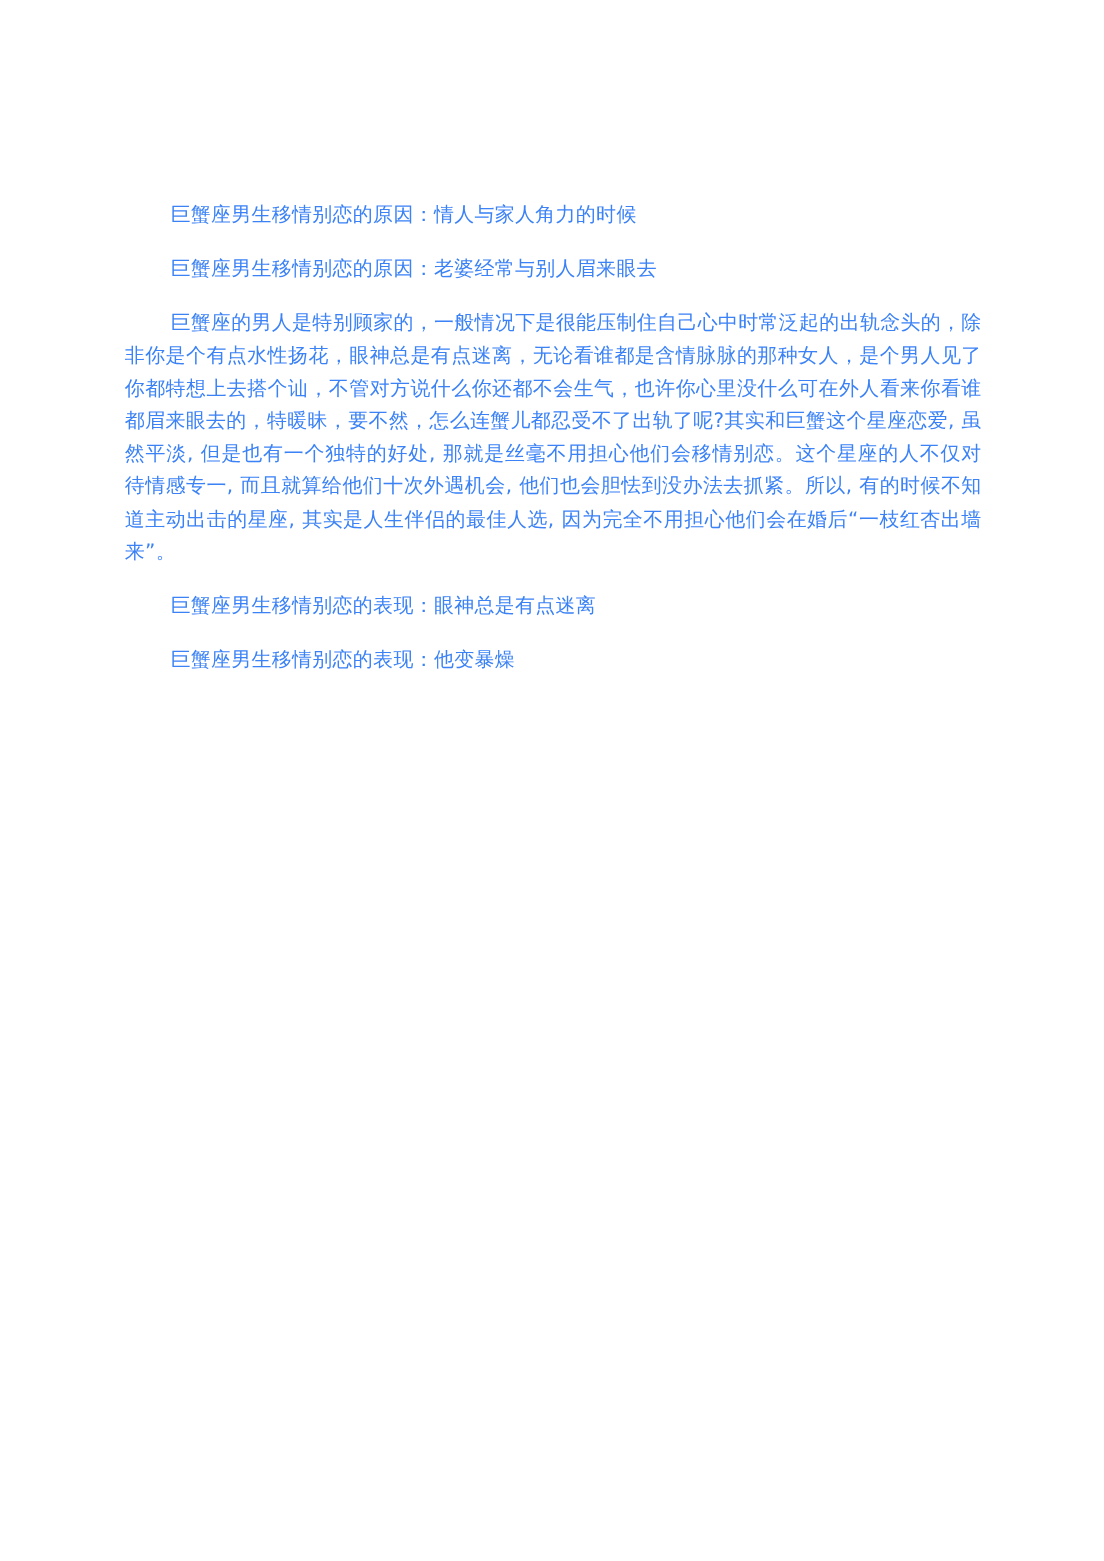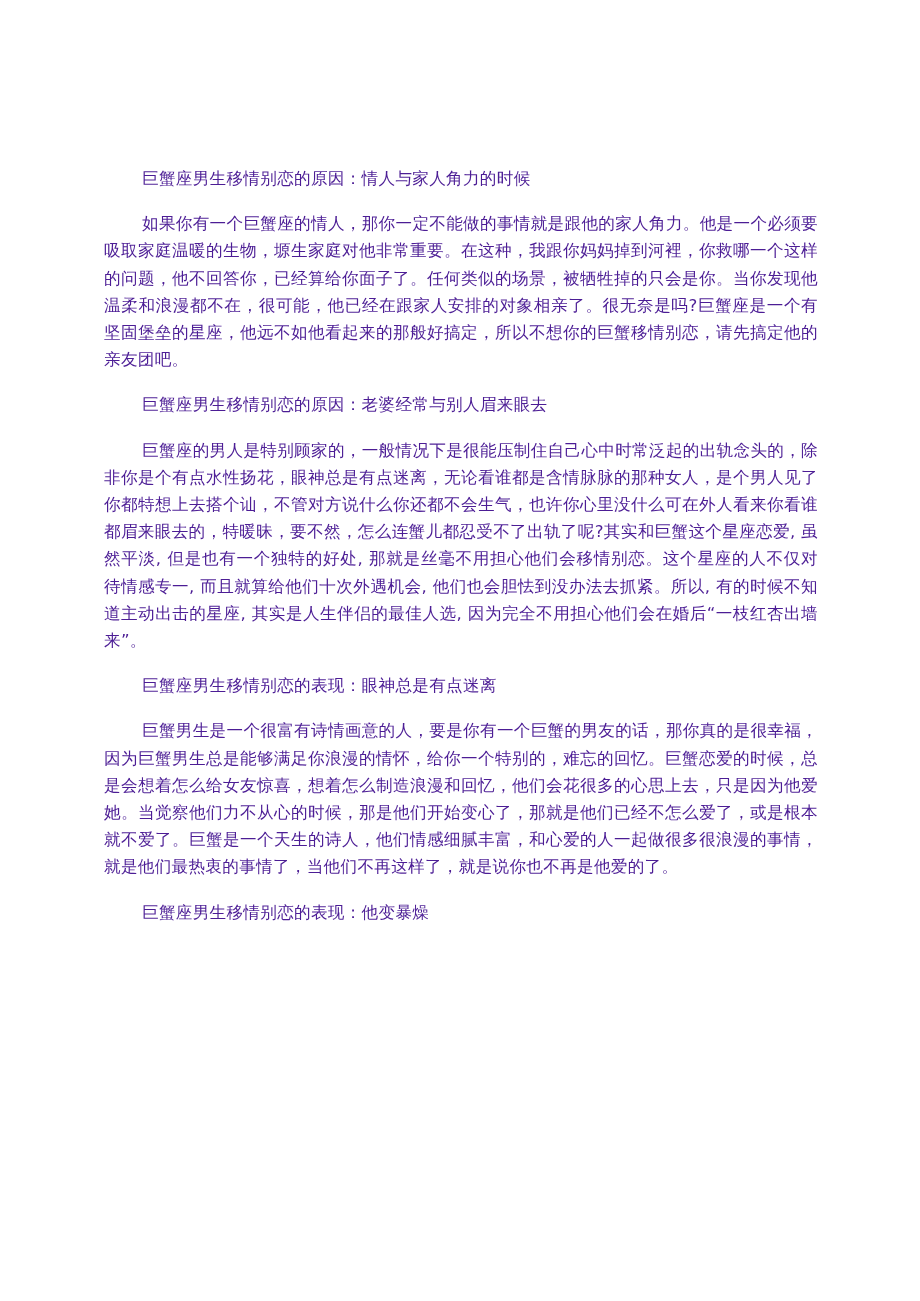--- a/index.html
+++ b/index.html
@@ -1,33 +1,31 @@
 <!DOCTYPE html>
 <html><head>
 <meta charset="utf-8">
 <style>
   html, body { margin: 0; padding: 0; background: #ffffff; }
   body { width: 920px; height: 1301px; position: relative; overflow: hidden; }
   .page {
     position: absolute; left: 104px; top: 165px; width: 714px;
     font-family: "DejaVu Sans", "Liberation Sans", sans-serif;
-    font-size: 16.6px; line-height: 27.2px; color: #4c1d95;
+    font-size: 16.6px; line-height: 27.2px; color: #3b82f6;
     letter-spacing: 0.3px;
   }
   .heading { text-indent: 38px; margin: 0 0 18px 0; }
   .para { text-indent: 38px; margin: 0 0 18px 0; text-align: justify; text-justify: inter-character; }
 </style>
 </head>
 <body>
 
 <div class="page">
   <p class="heading">巨蟹座男生移情别恋的原因：情人与家人角力的时候</p>
-  <p class="para">如果你有一个巨蟹座的情人，那你一定不能做的事情就是跟他的家人角力。他是一个必须要吸取家庭温暖的生物，塬生家庭对他非常重要。在这种，我跟你妈妈掉到河裡，你救哪一个这样的问题，他不回答你，已经算给你面子了。任何类似的场景，被牺牲掉的只会是你。当你发现他温柔和浪漫都不在，很可能，他已经在跟家人安排的对象相亲了。很无奈是吗?巨蟹座是一个有坚固堡垒的星座，他远不如他看起来的那般好搞定，所以不想你的巨蟹移情别恋，请先搞定他的亲友团吧。</p>
 
   <p class="heading">巨蟹座男生移情别恋的原因：老婆经常与别人眉来眼去</p>
   <p class="para">巨蟹座的男人是特别顾家的，一般情况下是很能压制住自己心中时常泛起的出轨念头的，除非你是个有点水性扬花，眼神总是有点迷离，无论看谁都是含情脉脉的那种女人，是个男人见了你都特想上去搭个讪，不管对方说什么你还都不会生气，也许你心里没什么可在外人看来你看谁都眉来眼去的，特暖昧，要不然，怎么连蟹儿都忍受不了出轨了呢?其实和巨蟹这个星座恋爱, 虽然平淡, 但是也有一个独特的好处, 那就是丝毫不用担心他们会移情别恋。这个星座的人不仅对待情感专一, 而且就算给他们十次外遇机会, 他们也会胆怯到没办法去抓紧。所以, 有的时候不知道主动出击的星座, 其实是人生伴侣的最佳人选, 因为完全不用担心他们会在婚后“一枝红杏出墙来”。</p>
 
   <p class="heading">巨蟹座男生移情别恋的表现：眼神总是有点迷离</p>
-  <p class="para">巨蟹男生是一个很富有诗情画意的人，要是你有一个巨蟹的男友的话，那你真的是很幸福，因为巨蟹男生总是能够满足你浪漫的情怀，给你一个特别的，难忘的回忆。巨蟹恋爱的时候，总是会想着怎么给女友惊喜，想着怎么制造浪漫和回忆，他们会花很多的心思上去，只是因为他爱她。当觉察他们力不从心的时候，那是他们开始变心了，那就是他们已经不怎么爱了，或是根本就不爱了。巨蟹是一个天生的诗人，他们情感细腻丰富，和心爱的人一起做很多很浪漫的事情，就是他们最热衷的事情了，当他们不再这样了，就是说你也不再是他爱的了。</p>
 
   <p class="heading">巨蟹座男生移情别恋的表现：他变暴燥</p>
 
 </div>
 
 </body></html>

